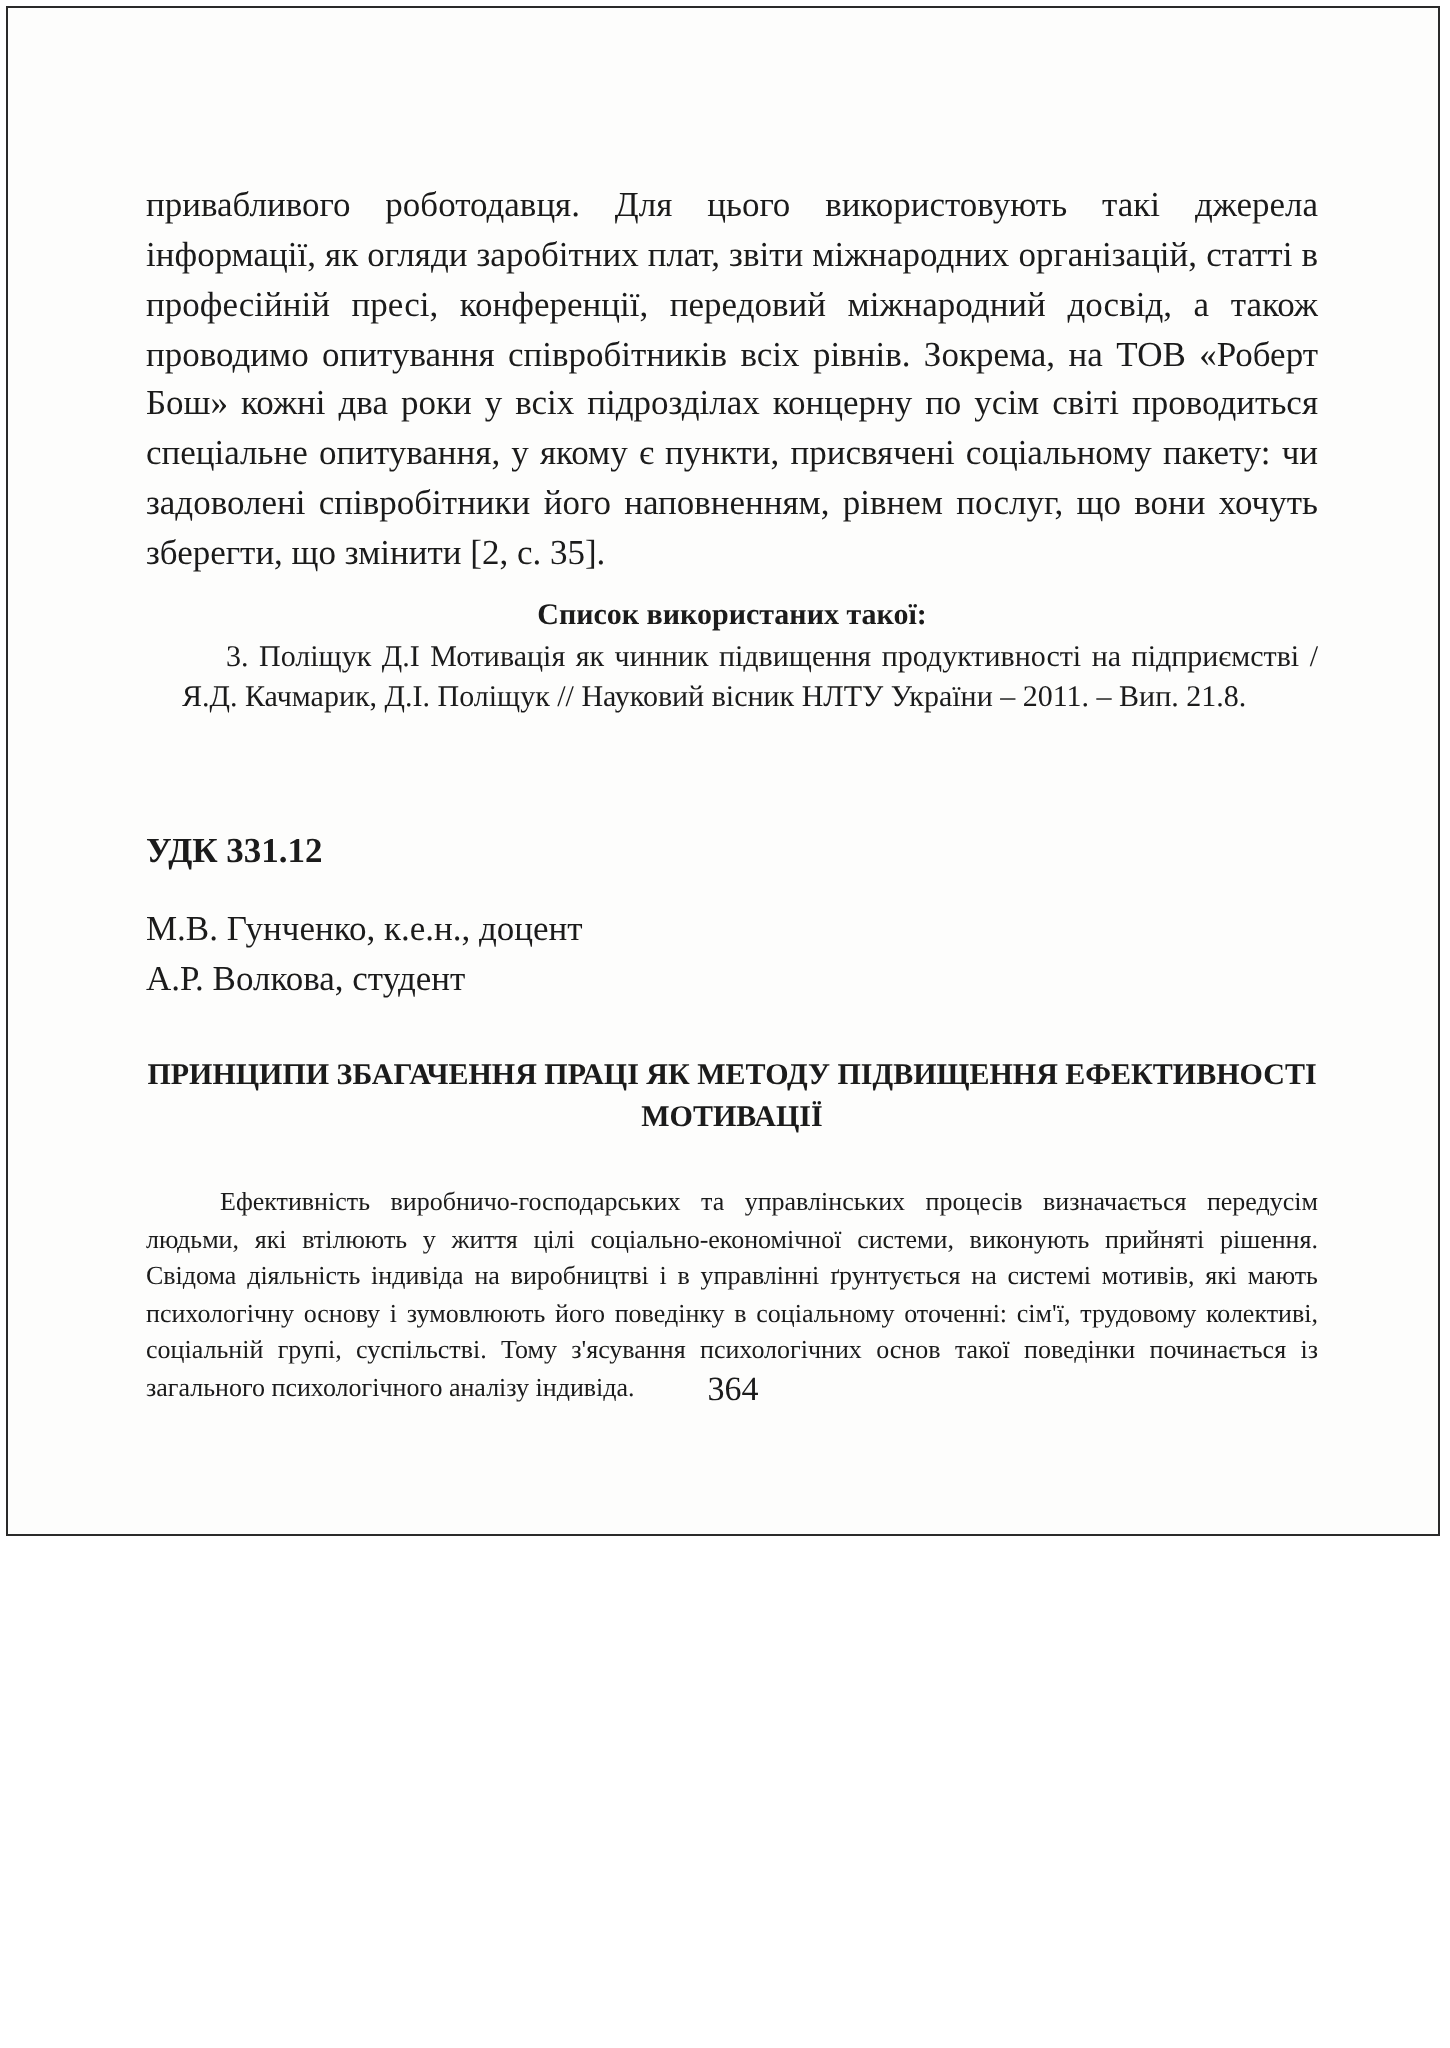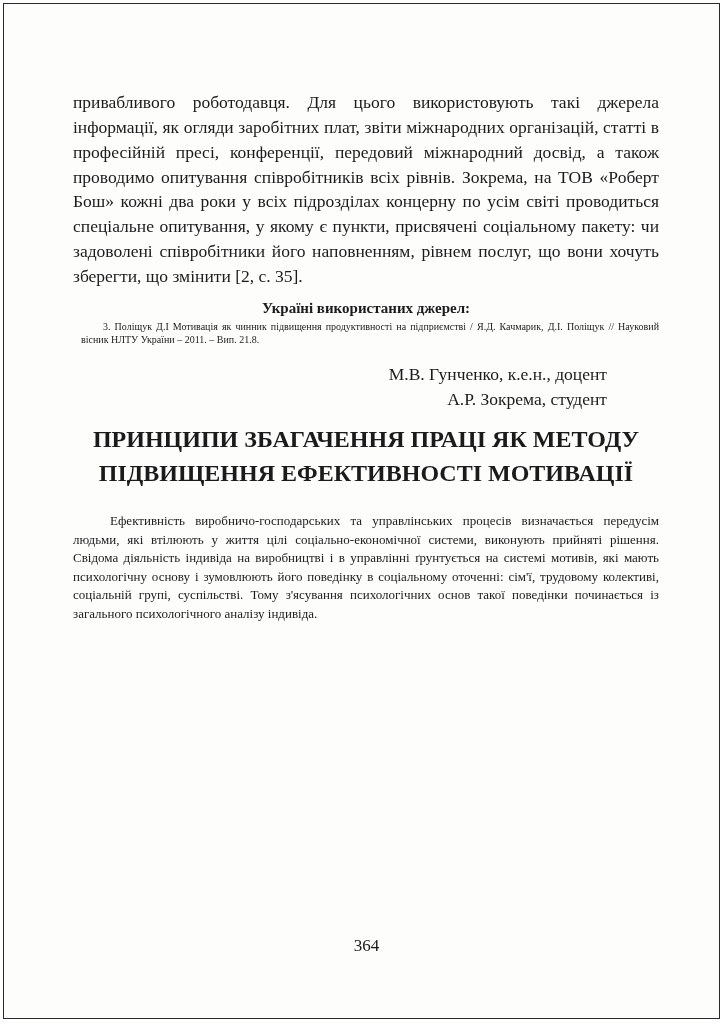--- a/index.html
+++ b/index.html
@@ -12,21 +12,21 @@
     height: 1024px;
     overflow: hidden;
     font-family: "Liberation Serif", serif;
     color: #1b1b1b;
   }
   .scan-page {
     position: absolute;
     left: 3px;
     top: 3px;
     width: 717px;
-    height: 1016px;
+    height: 765px;
     box-sizing: border-box;
     border: 1.5px solid #2a2a2a;
     background: #fdfdfc;
   }
   .content {
     position: absolute;
     left: 69px;
     top: 86px;
     width: 586px;
   }
@@ -37,46 +37,45 @@
     margin: 0;
   }
   .refs-heading {
     margin-top: 10px;
     text-align: center;
     font-weight: bold;
     font-size: 15px;
     line-height: 1.3;
   }
   .ref-item {
-    font-size: 10px;
+    font-size: 15px;
     line-height: 1.3;
     text-align: justify;
     text-indent: 22px;
-    margin: 2px 0 0 8px;
+    margin: 2px 0 0 18px;
   }
   .udc {
     margin-top: 56px;
     font-weight: bold;
     font-size: 17.5px;
   }
   .authors-block {
     margin-top: 16px;
-    text-align: right;
     padding-right: 52px;
     font-size: 17.5px;
     line-height: 1.42;
   }
   .affiliation-line {
     font-style: italic;
   }
   .article-title {
-    margin-top: 11px;
+    margin-top: 26px;
     text-align: center;
     font-weight: bold;
-    font-size: 24px;
+    font-size: 15px;
     line-height: 1.4;
   }
   .body-para {
     margin-top: 22px;
     font-size: 13px;
     line-height: 1.43;
     text-align: justify;
     text-indent: 37px;
   }
   .page-number {
@@ -89,29 +88,30 @@
   }
 </style>
 </head>
 <body>
 
 <div class="scan-page">
   <div class="content">
 
     <p class="para">привабливого роботодавця. Для цього використовують такі джерела інформації, як огляди заробітних плат, звіти міжнародних організацій, статті в професійній пресі, конференції, передовий міжнародний досвід, а також проводимо опитування співробітників всіх рівнів. Зокрема, на ТОВ «Роберт Бош» кожні два роки у всіх підрозділах концерну по усім світі проводиться спеціальне опитування, у якому є пункти, присвячені соціальному пакету: чи задоволені співробітники його наповненням, рівнем послуг, що вони хочуть зберегти, що змінити [2, с. 35].</p>
 
-    <div class="refs-heading">Україні використаних джерел:</div>
+    <div class="refs-heading">Список використаних такої:</div>
 
     <p class="ref-item">3. Поліщук Д.І Мотивація як чинник підвищення продуктивності на підприємстві / Я.Д. Качмарик, Д.І. Поліщук // Науковий вісник НЛТУ України – 2011. – Вип. 21.8.</p>
 
 
+    <div class="udc">УДК 331.12</div>
 
     <div class="authors-block">
       <div>М.В. Гунченко, к.е.н., доцент</div>
-      <div>А.Р. Зокрема, студент</div>
+      <div>А.Р. Волкова, студент</div>
     </div>
 
     <div class="article-title">ПРИНЦИПИ ЗБАГАЧЕННЯ ПРАЦІ ЯК МЕТОДУ ПІДВИЩЕННЯ ЕФЕКТИВНОСТІ МОТИВАЦІЇ</div>
 
     <p class="body-para">Ефективність виробничо-господарських та управлінських процесів визначається передусім людьми, які втілюють у життя цілі соціально-економічної системи, виконують прийняті рішення. Свідома діяльність індивіда на виробництві і в управлінні ґрунтується на системі мотивів, які мають психологічну основу і зумовлюють його поведінку в соціальному оточенні: сім'ї, трудовому колективі, соціальній групі, суспільстві. Тому з'ясування психологічних основ такої поведінки починається із загального психологічного аналізу індивіда.</p>
 
   </div>
 
   <div class="page-number">364</div>
 </div>

